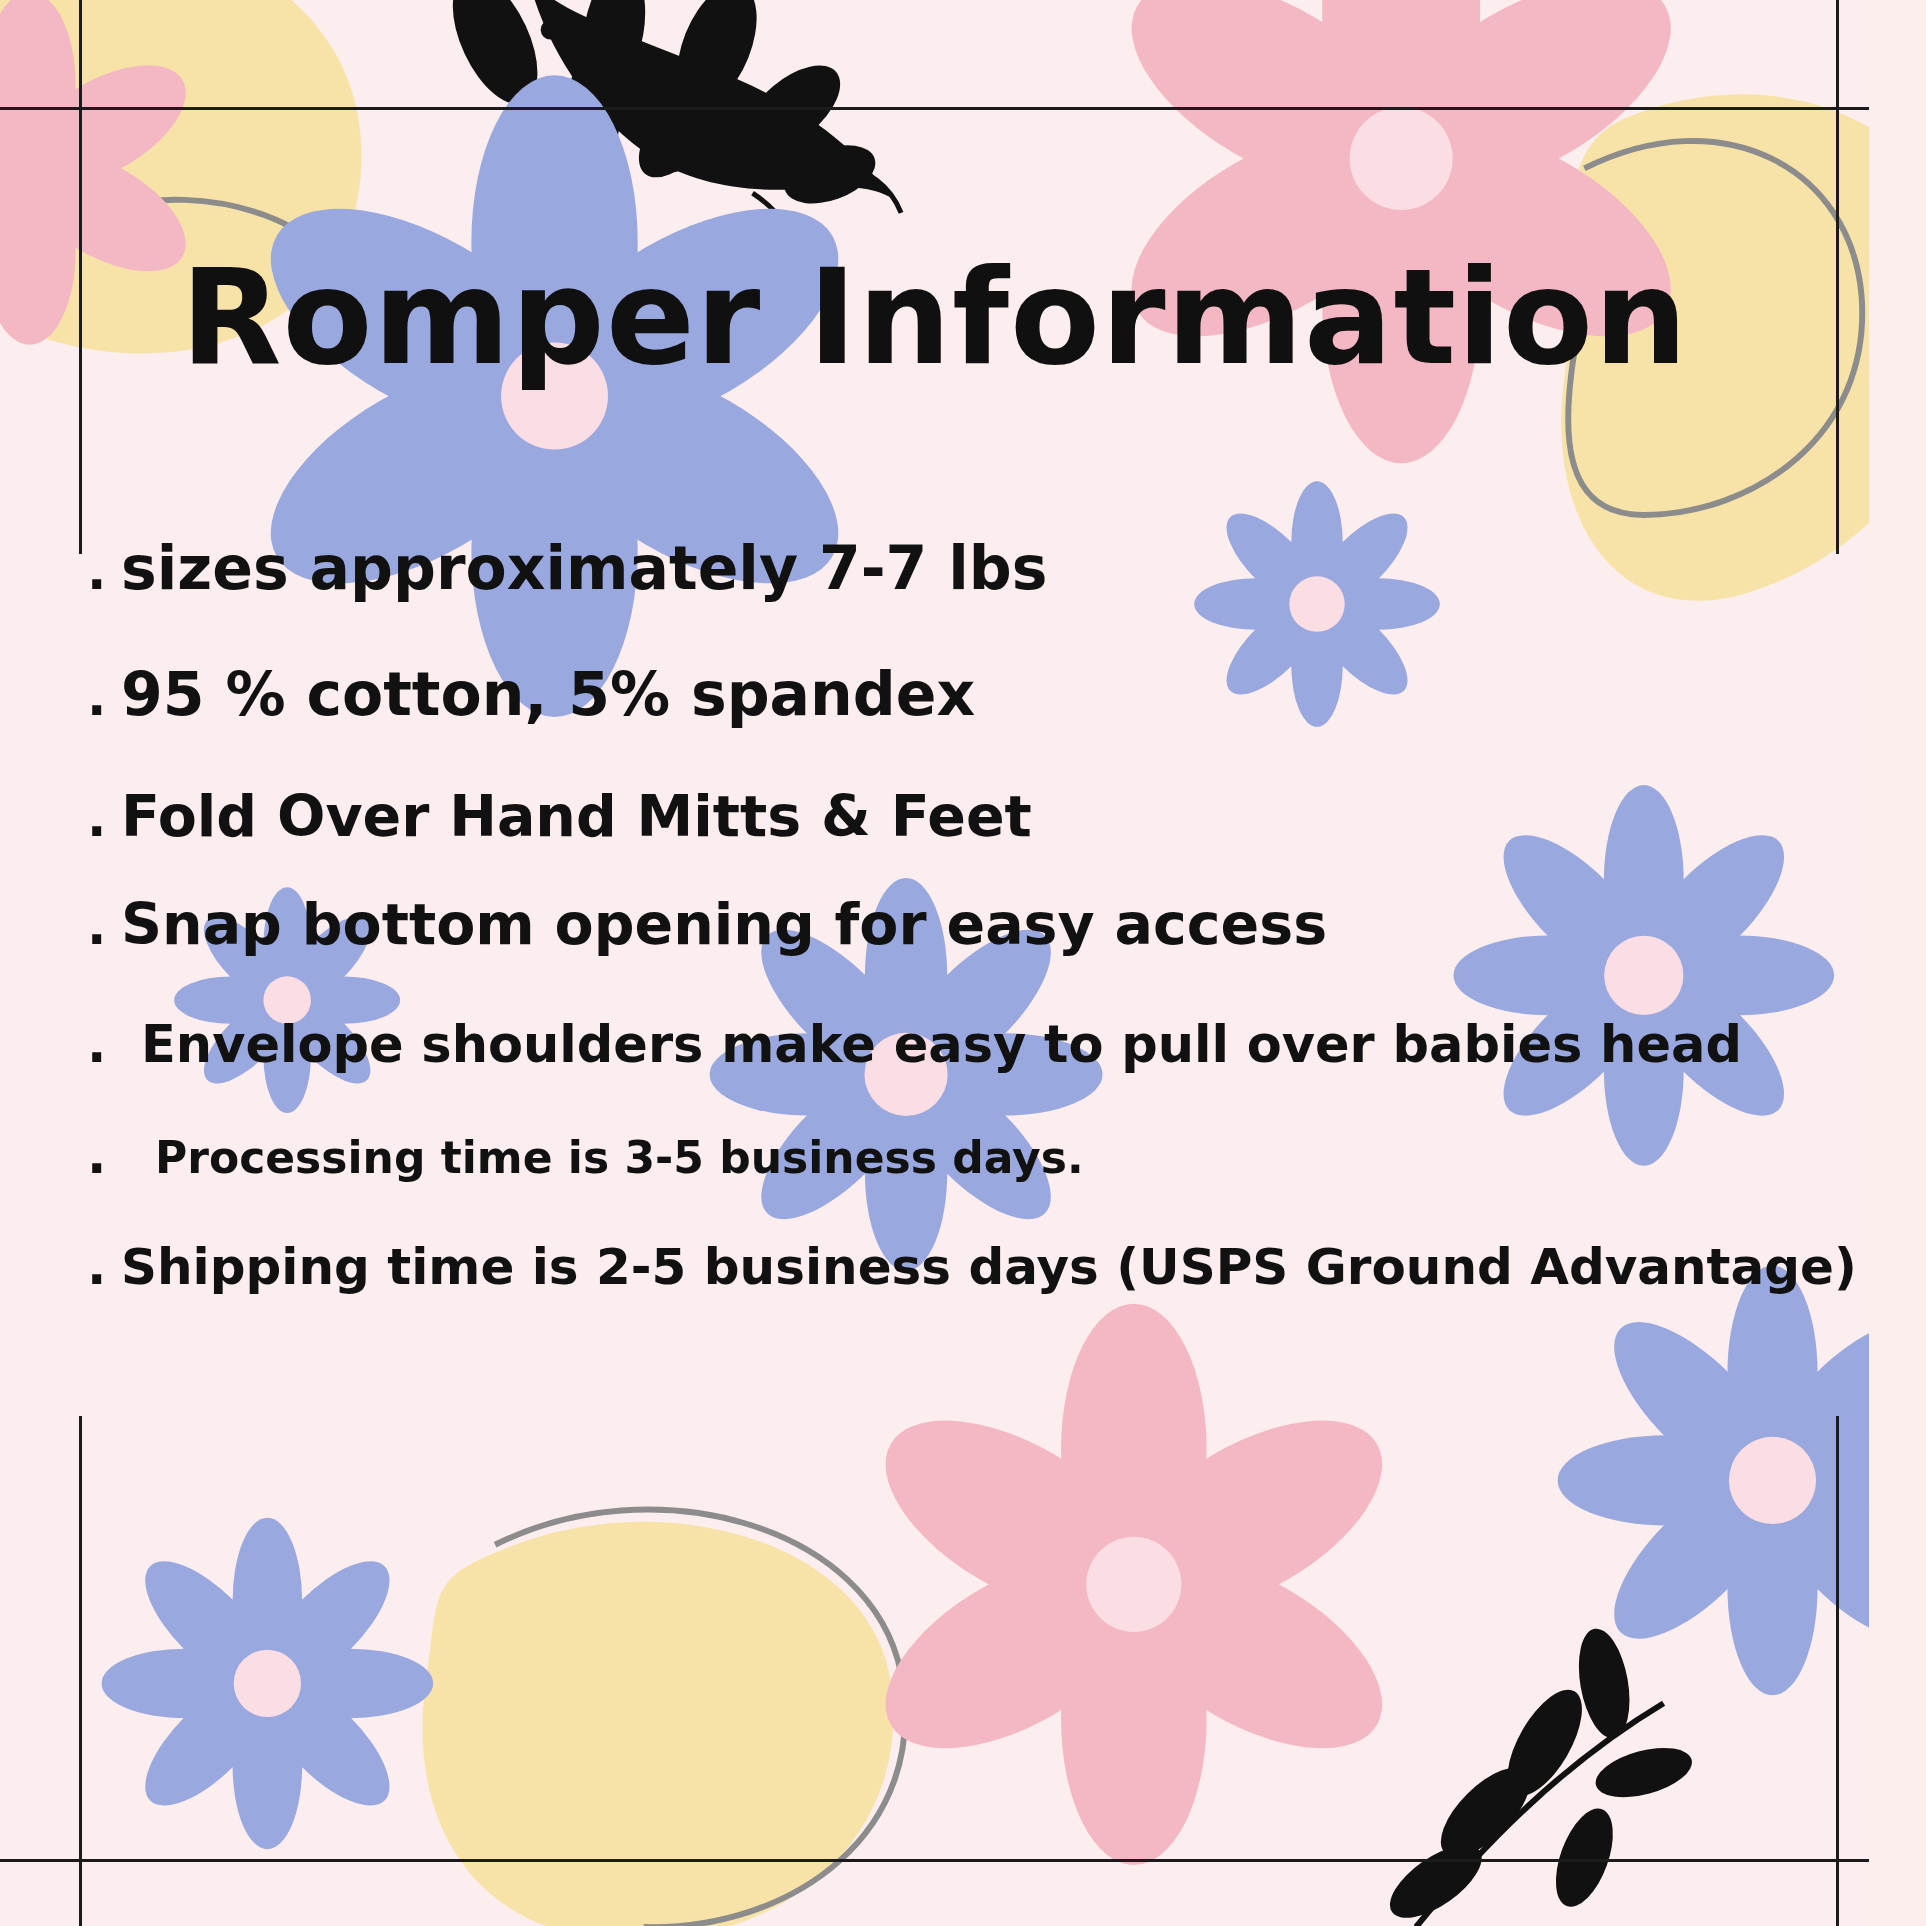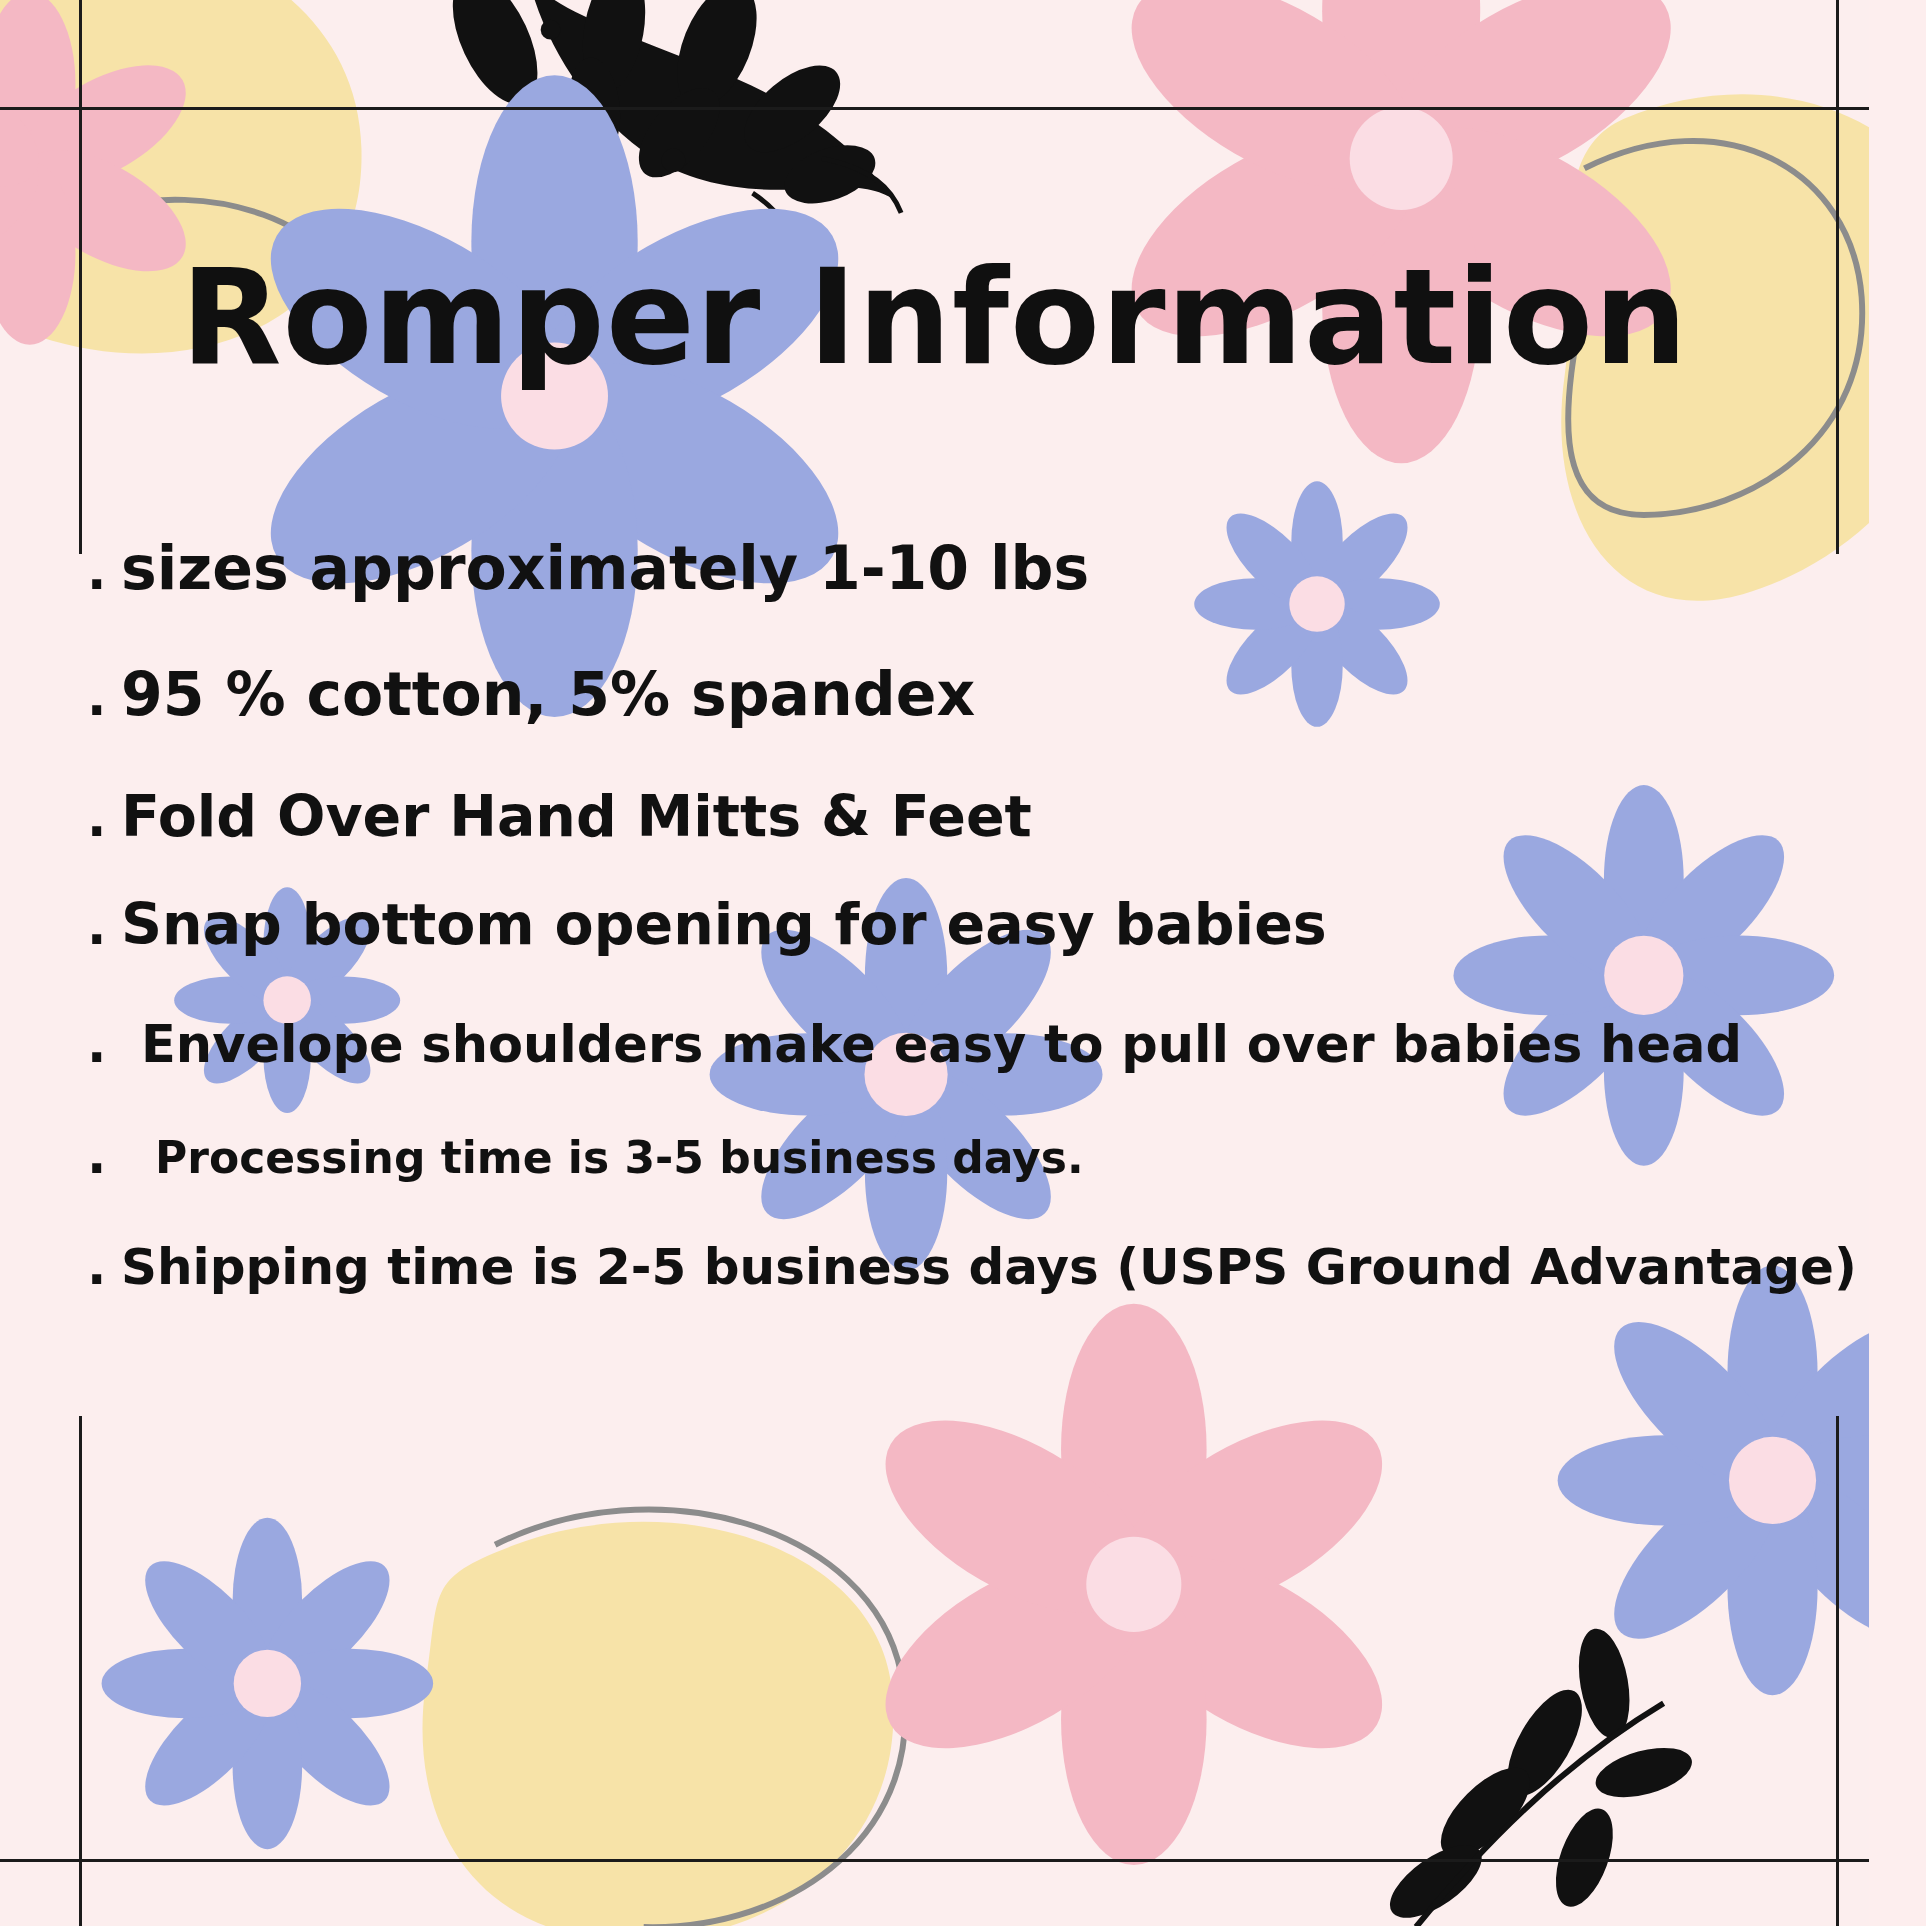--- a/index.html
+++ b/index.html
@@ -211,33 +211,33 @@
   <div class="frame-line frame-v" style="left:79px;top:1416px;height:511px;"></div>
   <div class="frame-line frame-v" style="left:1836px;top:0;height:554px;"></div>
   <div class="frame-line frame-v" style="left:1836px;top:1416px;height:511px;"></div>
 
   <div id="content">
     <div class="title">Romper Information</div>
 
     <div class="bullets">
       <div class="bullet b0">
         <span class="dot">.</span>
-        <span class="txt">sizes approximately 1-10 lbs</span>
+        <span class="txt">sizes approximately 7-7 lbs</span>
       </div>
       <div class="bullet b1">
         <span class="dot">.</span>
         <span class="txt">95 % cotton, 5% spandex</span>
       </div>
       <div class="bullet b2">
         <span class="dot">.</span>
         <span class="txt">Fold Over Hand Mitts  &amp;  Feet</span>
       </div>
       <div class="bullet b3">
         <span class="dot">.</span>
-        <span class="txt">Snap bottom opening for easy babies</span>
+        <span class="txt">Snap bottom opening for easy access</span>
       </div>
       <div class="bullet b4">
         <span class="dot">.</span>
         <span class="txt">Envelope shoulders make easy to pull over babies head</span>
       </div>
       <div class="bullet b5">
         <span class="dot">.</span>
         <span class="txt">Processing time is 3-5 business days.</span>
       </div>
       <div class="bullet b6">

